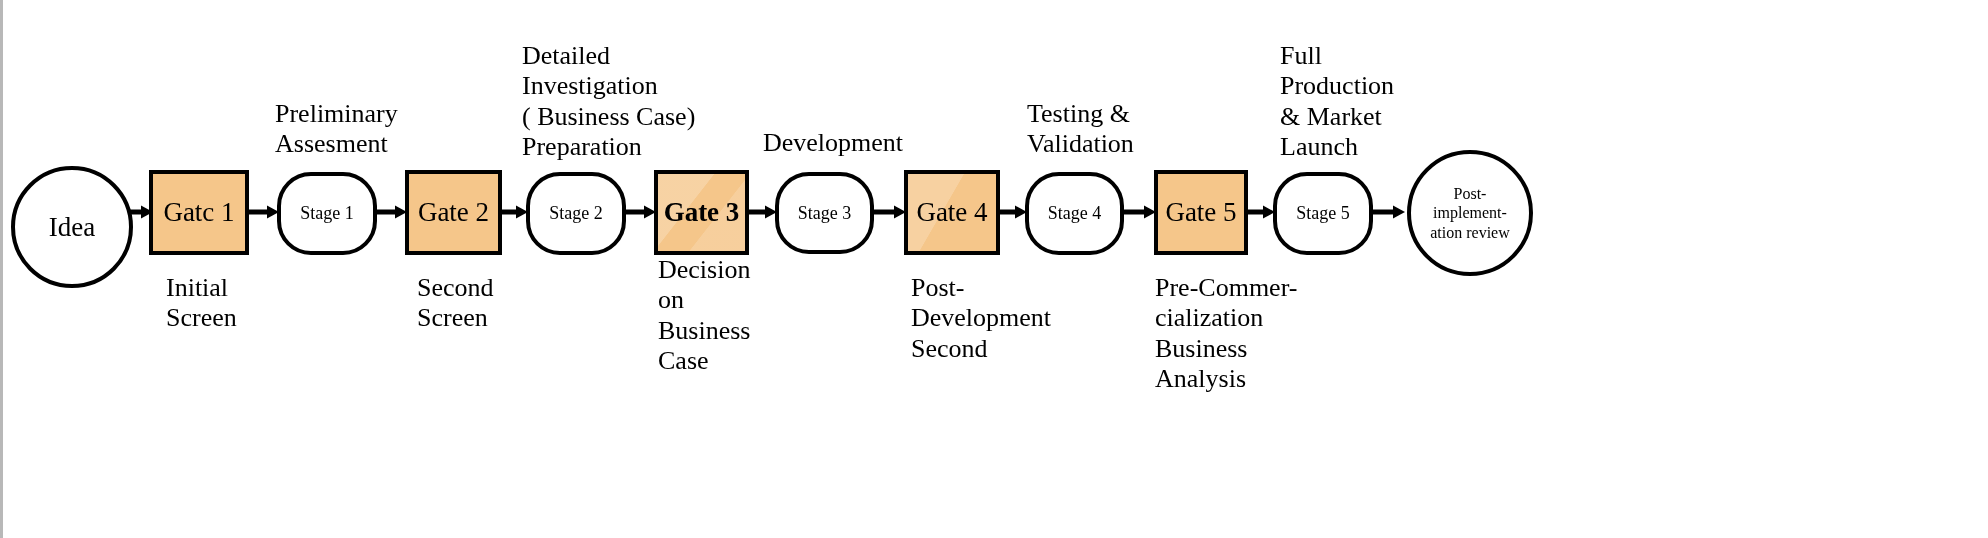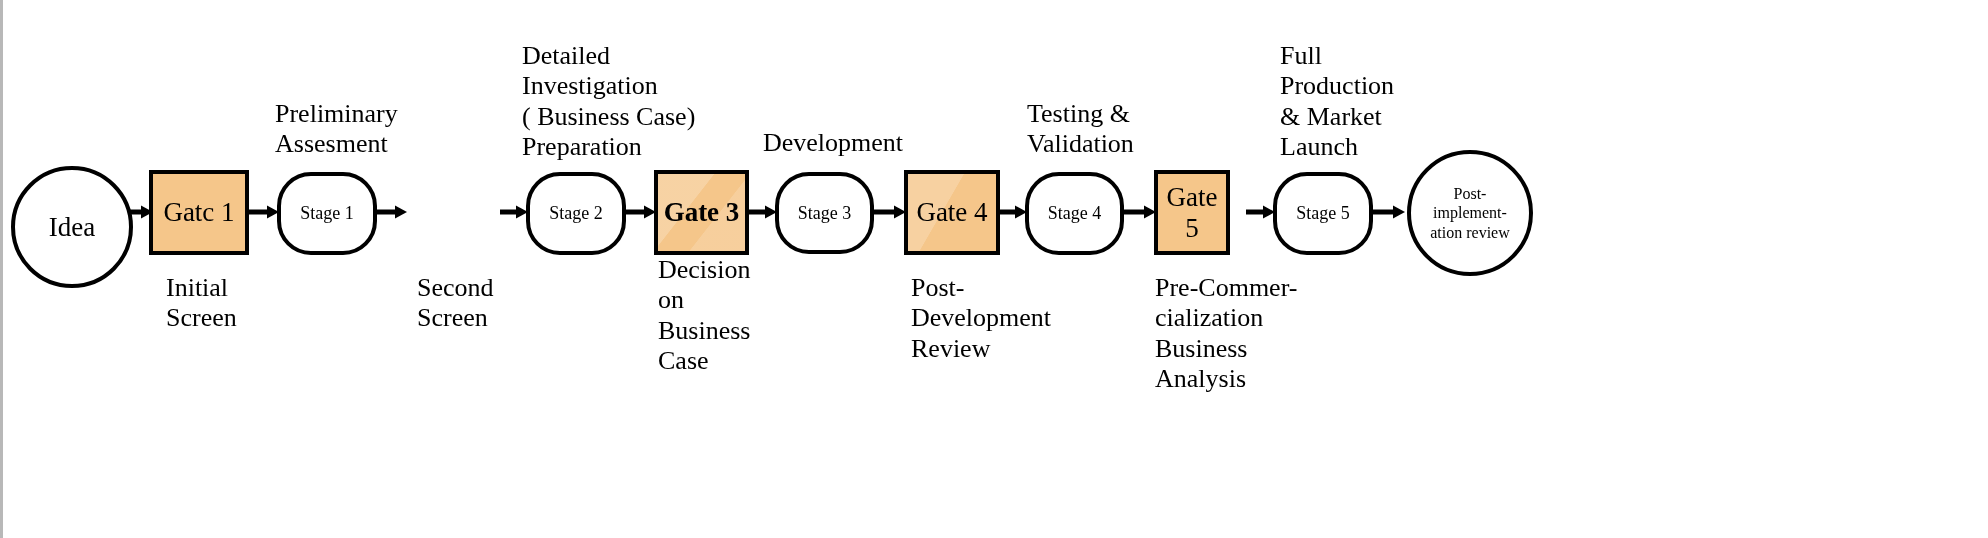--- a/index.html
+++ b/index.html
@@ -75,32 +75,33 @@
 <body>
 
 <div id="canvas">
 
   <div class="node circle idea" style="left:8px; top:166px; width:122px; height:122px;">Idea</div>
 
   <div class="node gate g1" style="left:146px; top:170px; width:100px; height:85px;">Gatc 1</div>
 
   <div class="node stage s1" style="left:274px; top:172px; width:100px; height:83px;">Stage 1</div>
 
+  <div class="node gate g2" style="left:402px; top:170px; width:97px; height:85px;">Gate 2</div>
 
   <div class="node stage s2" style="left:523px; top:172px; width:100px; height:83px;">Stage 2</div>
 
   <div class="node gate g3" style="left:651px; top:170px; width:95px; height:85px;font-weight:bold;">Gate 3</div>
 
   <div class="node stage s3" style="left:772px; top:172px; width:99px; height:82px;">Stage 3</div>
 
   <div class="node gate g4" style="left:901px; top:170px; width:96px; height:85px;">Gate 4</div>
 
   <div class="node stage s4" style="left:1022px; top:172px; width:99px; height:83px;">Stage 4</div>
 
-  <div class="node gate g5" style="left:1151px; top:170px; width:76px; height:85px;">Gate 5</div>
+  <div class="node gate g5" style="left:1151px; top:170px; width:94px; height:85px;">Gate 5</div>
 
   <div class="node stage s5" style="left:1270px; top:172px; width:100px; height:83px;">Stage 5</div>
 
   <div class="node circle post" style="left:1404px; top:150px; width:126px; height:126px;">Post-
 implement-
 ation
 review</div>
 
   <div class="label top" style="left:272px; top:99px; width:170px;">Preliminary
 Assesment</div>
@@ -126,21 +127,21 @@
   <div class="label bottom" style="left:414px; top:273px; width:170px;">Second
 Screen</div>
 
   <div class="label bottom" style="left:655px; top:255px; width:150px;">Decision
 on
 Business
 Case</div>
 
   <div class="label bottom" style="left:908px; top:273px; width:200px;">Post-
 Development
-Review</div>
+Second</div>
 
   <div class="label bottom" style="left:1152px; top:273px; width:200px;">Pre-Commer-
 cialization
 Business
 Analysis</div>
 
   <div class="arrow" style="left:126px; top:203px; width:24px;">
     <svg width="24" height="18" viewBox="0 0 24 18">
         <path d="M0 9 H15" stroke="#000" stroke-width="5" fill="none"></path>
         <path d="M24 9 L12 2.5 L12 15.5 Z" fill="#000"></path>

